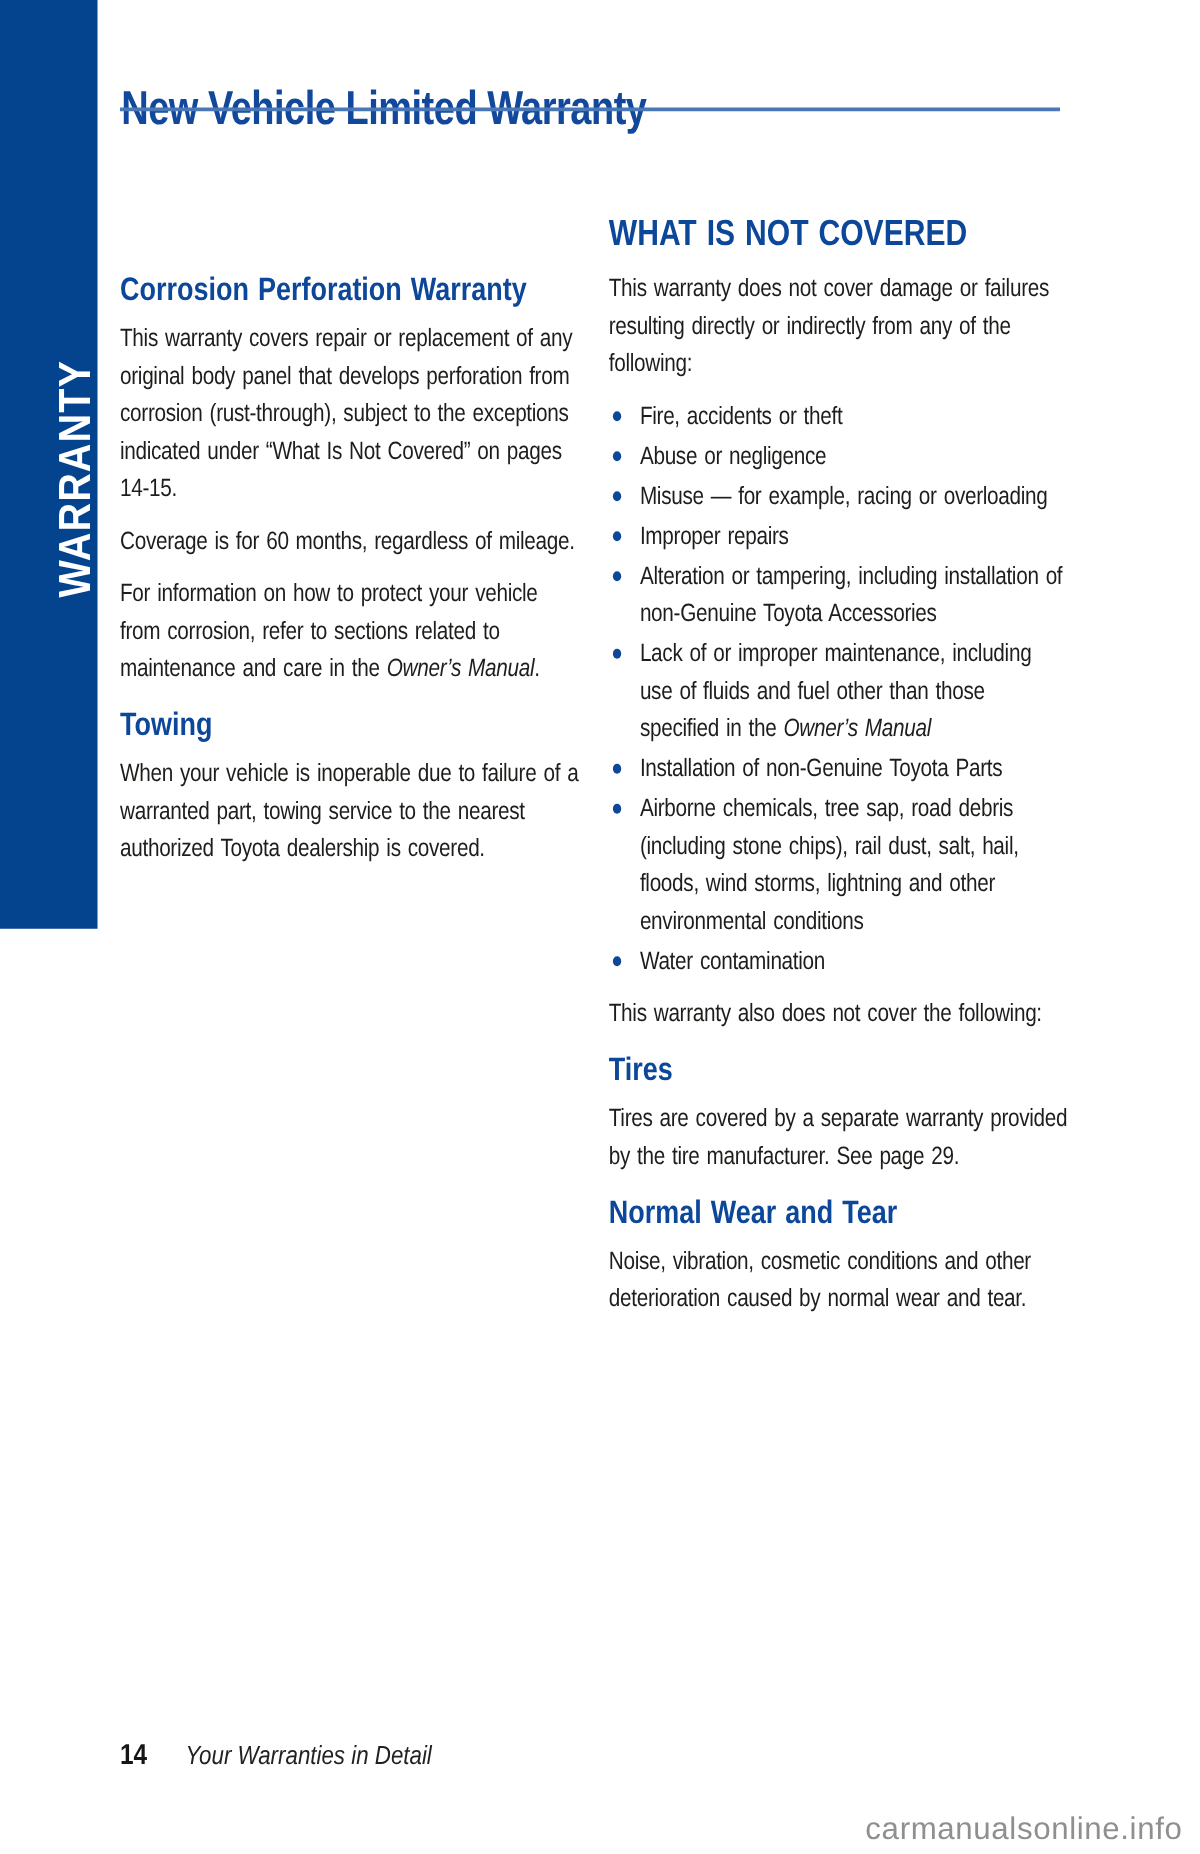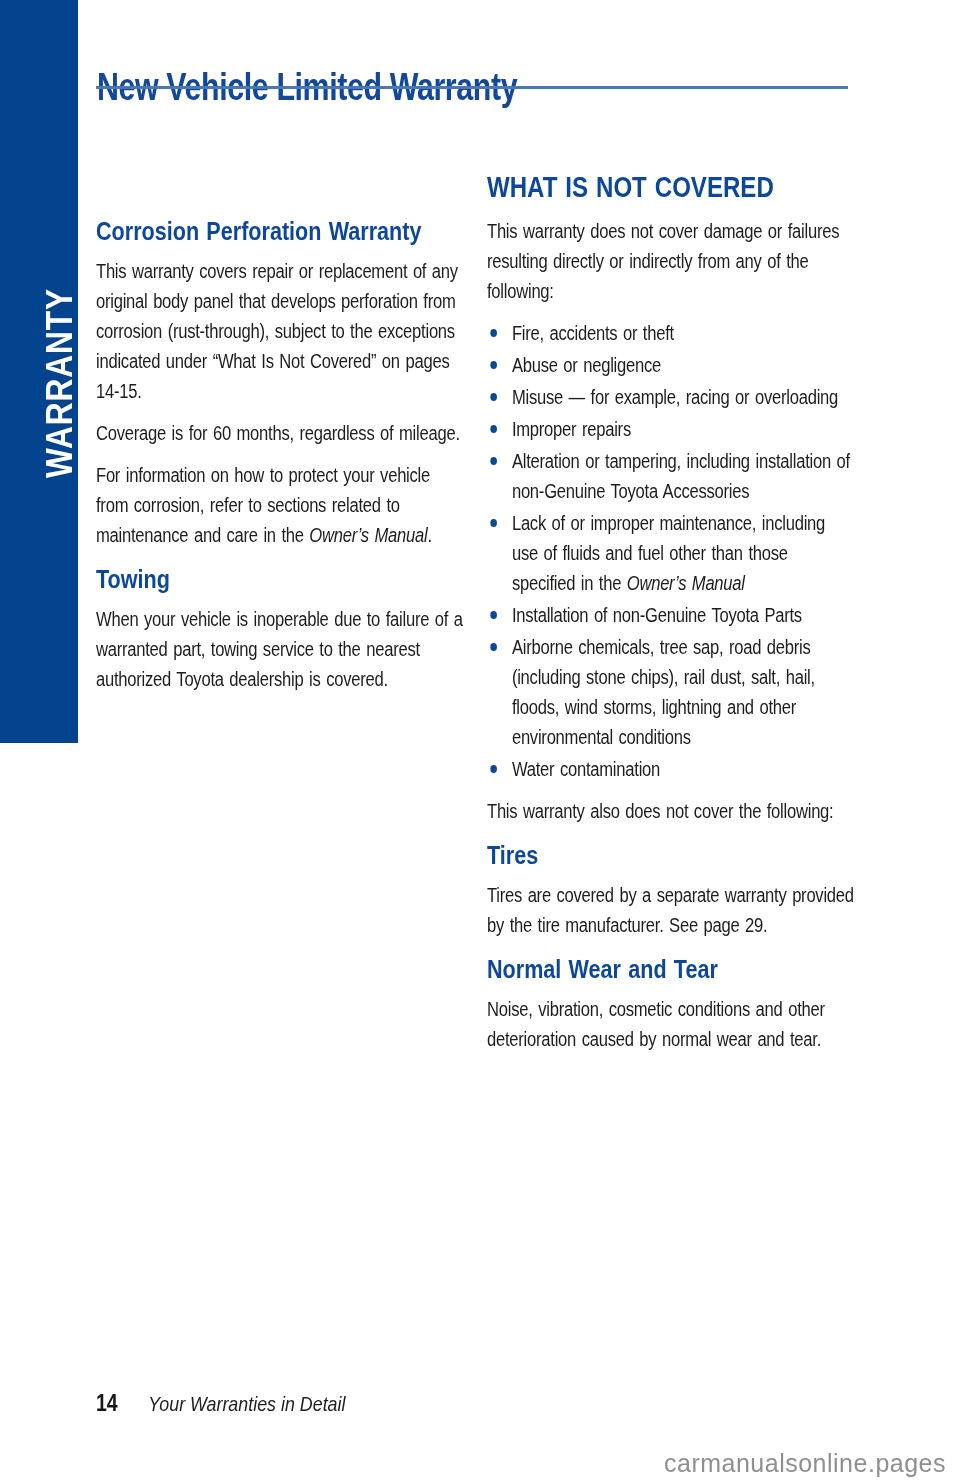--- a/index.html
+++ b/index.html
@@ -167,13 +167,13 @@
   <p><span>Tires are covered by a separate warranty provided by the tire manufacturer. See page 29.</span></p>
 
   <h3 class="sub-heading">Normal Wear and Tear</h3>
   <p><span>Noise, vibration, cosmetic conditions and other deterioration caused by normal wear and tear.</span></p>
 </div>
 
 <div class="footer">
   <span class="page-number">14</span><span class="footer-text">Your Warranties in Detail</span>
 </div>
 
-<div class="watermark">carmanualsonline.pages</div>
+<div class="watermark">carmanualsonline.info</div>
 
 </body></html>

